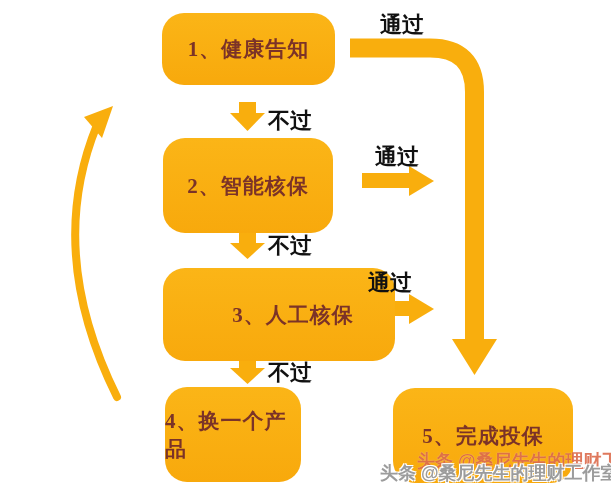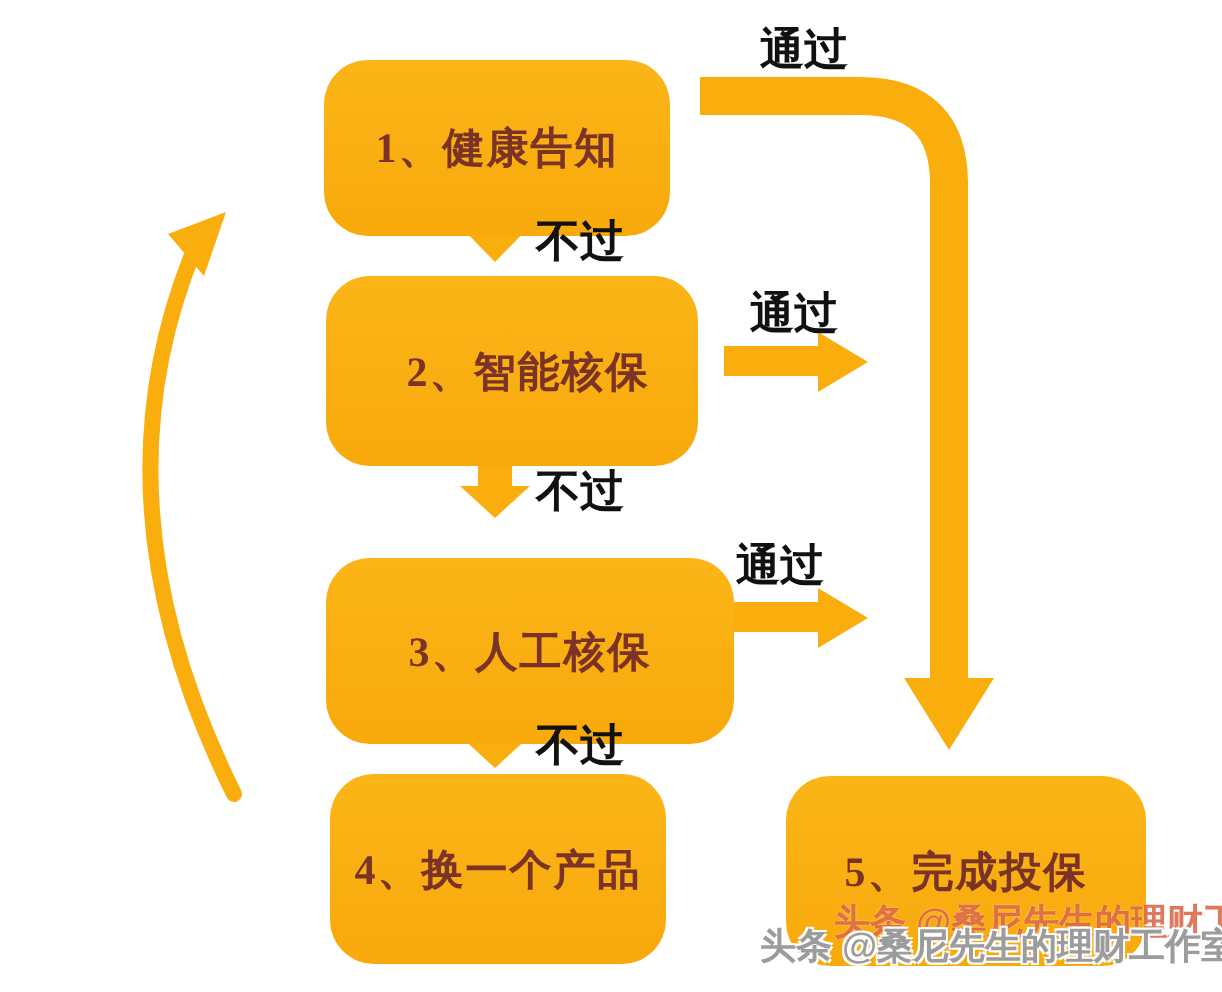--- a/index.html
+++ b/index.html
@@ -15,24 +15,24 @@
     position:absolute;
     background:linear-gradient(180deg,#FBB517 0%,#F8A90C 100%);
     border-radius:22px;
     display:flex;align-items:center;justify-content:center;
     color:#7B3328;
     font-weight:bold;
     font-size:21px;
     letter-spacing:1px;
     z-index:2;
   }
-  .node-1{left:162px;top:30px;width:173px;height:88px;}
-  .node-2{left:163px;top:138px;width:170px;height:95px;padding-left:16px;}
-  .node-3{left:163px;top:279px;width:204px;height:93px;}
-  .node-4{left:165px;top:387px;width:168px;height:95px;}
+  .node-1{left:162px;top:13px;width:173px;height:72px;}
+  .node-2{left:163px;top:138px;width:170px;height:95px;}
+  .node-3{left:163px;top:268px;width:204px;height:93px;padding-left:28px;}
+  .node-4{left:165px;top:387px;width:136px;height:95px;}
   .node-5{left:393px;top:388px;width:180px;height:95px;}
   .edge-label{
     position:absolute;
     color:#111111;
     font-weight:bold;
     font-size:22px;
     white-space:nowrap;
     z-index:3;
     text-align:right;
   }

